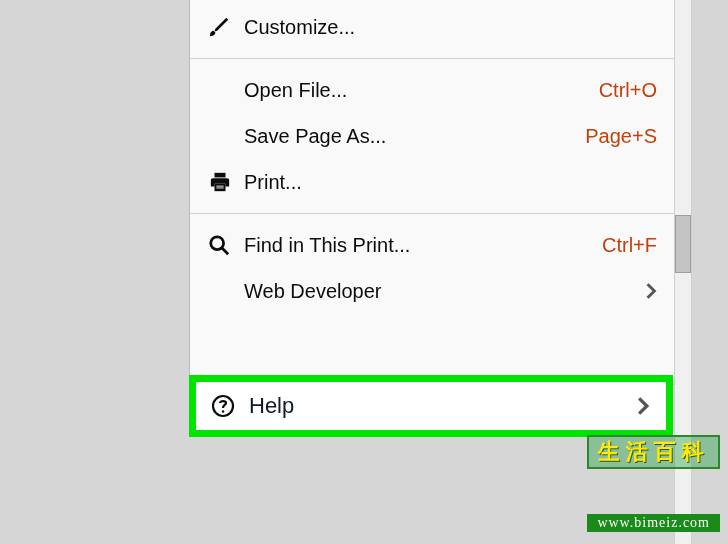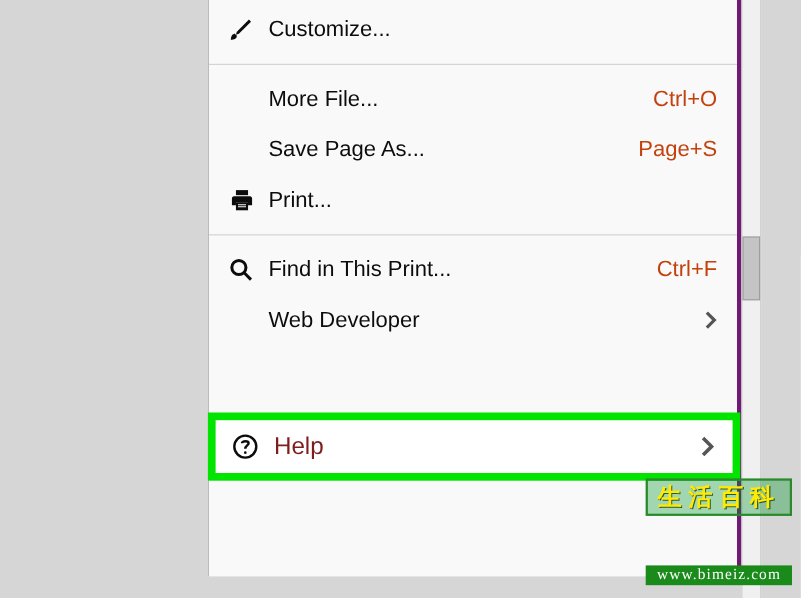--- a/index.html
+++ b/index.html
@@ -9,24 +9,24 @@
       background: #d6d6d6;
       font-family: "Segoe UI", Arial, sans-serif;
       position: relative;
       overflow: hidden;
     }
     .menu-panel {
       position: absolute;
       left: 189px;
       top: 0;
       width: 488px;
-      height: 524px;
+      height: 436px;
       background: #f9f9fa;
       border-left: 1px solid #bbb;
-      border-right: 7px solid #701a75;
+      border-right: 2px solid #701a75;
     }
     .menu-section {
       padding: 4px 0;
     }
     .divider {
       height: 1px;
       background: #d0d0d0;
       margin: 4px 0;
     }
     .menu-item {
@@ -79,21 +79,21 @@
     .help-item {
       position: absolute;
       left: 189px;
       top: 375px;
       width: 484px;
       height: 62px;
       display: flex;
       align-items: center;
       padding: 0 24px 0 22px;
       font-size: 22px;
-      color: #7f1d1d;
+      color: #0f172a;
       z-index: 20;
     }
     .help-item .icon-slot {
       width: 38px;
       display: flex;
       align-items: center;
     }
     .help-item .label { flex: 1; }
     .help-item .chevron { color: #555; font-size: 22px; font-weight: bold; }
     .scrollbar-track {
@@ -159,21 +159,21 @@
       </span>
       <span class="label">Customize...</span>
     </div>
   </div>
 
   <div class="divider"></div>
 
   <div class="menu-section">
     <div class="menu-item">
       <span class="icon-slot"></span>
-      <span class="label">More File...</span>
+      <span class="label">Open File...</span>
       <span class="shortcut">Ctrl+O</span>
     </div>
     <div class="menu-item">
       <span class="icon-slot"></span>
       <span class="label">Save Page As...</span>
       <span class="shortcut">Page+S</span>
     </div>
     <div class="menu-item">
       <span class="icon-slot">
         <svg width="24" height="22" viewBox="0 0 24 24" fill="#0c0c0c">

